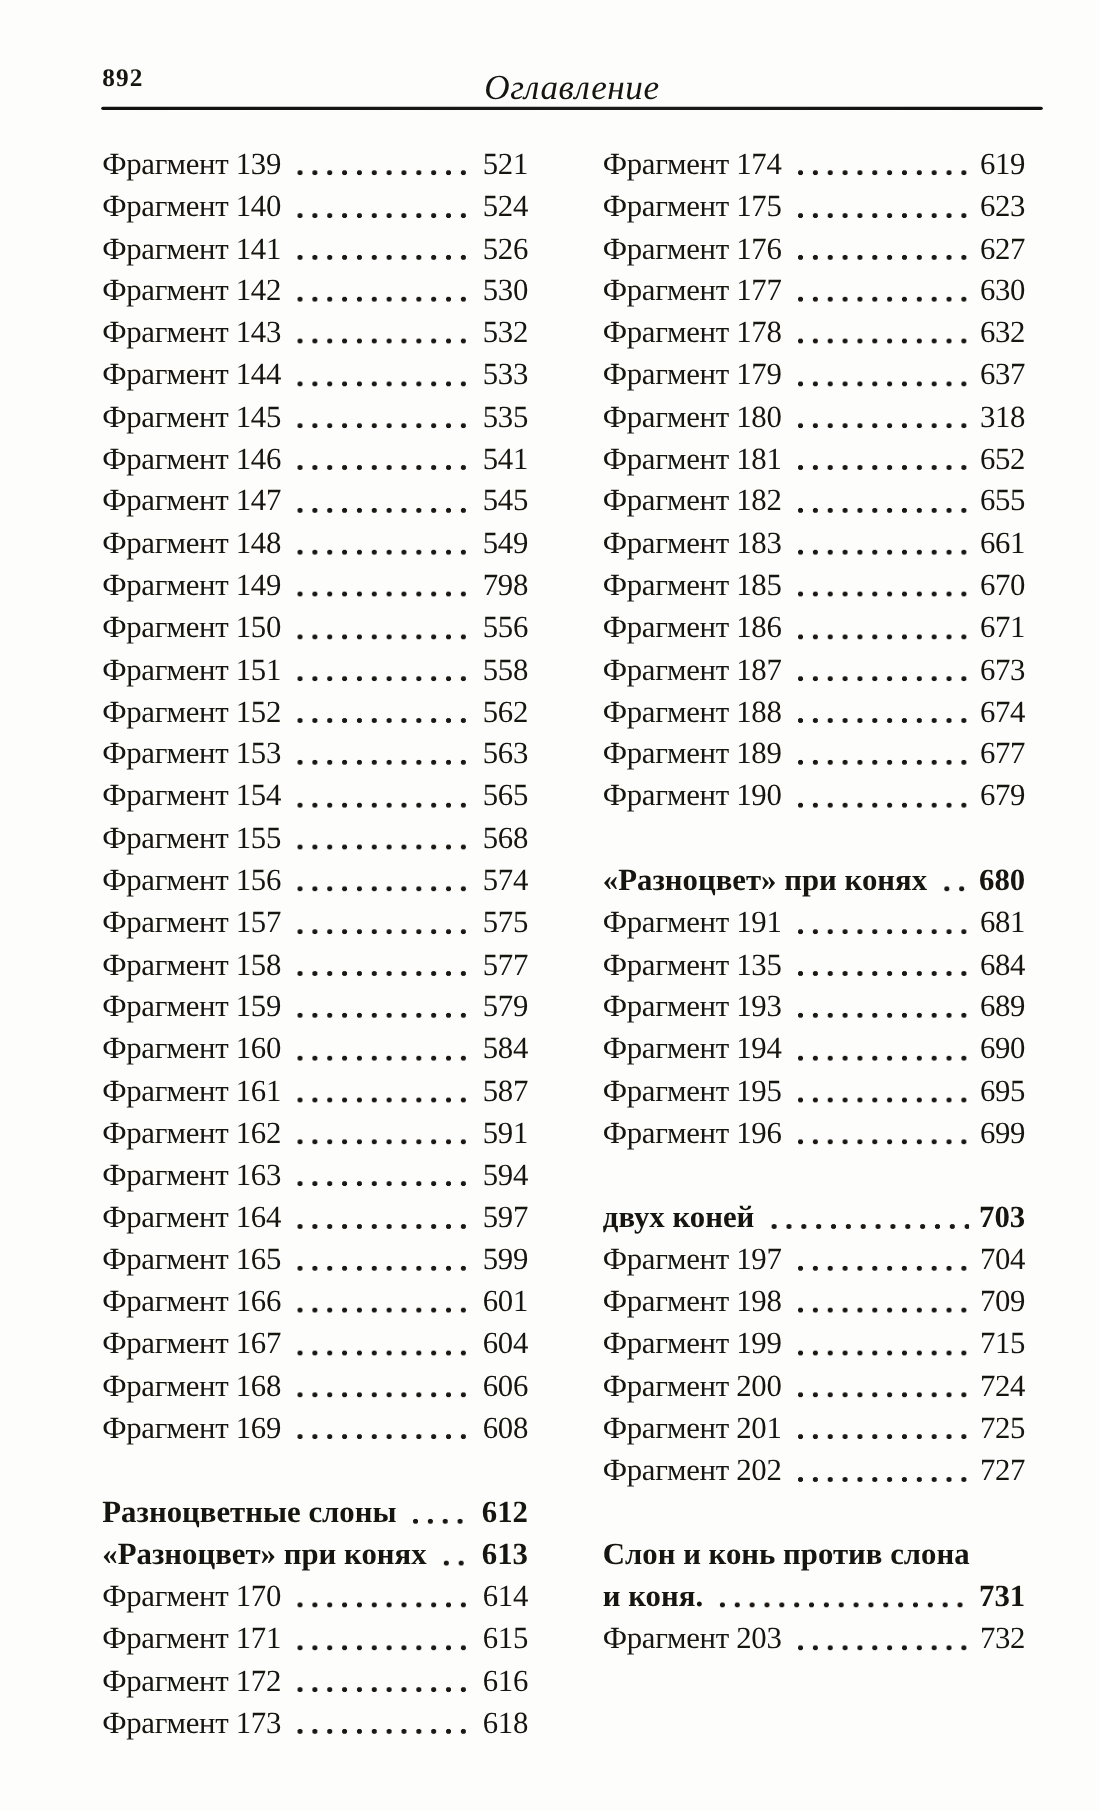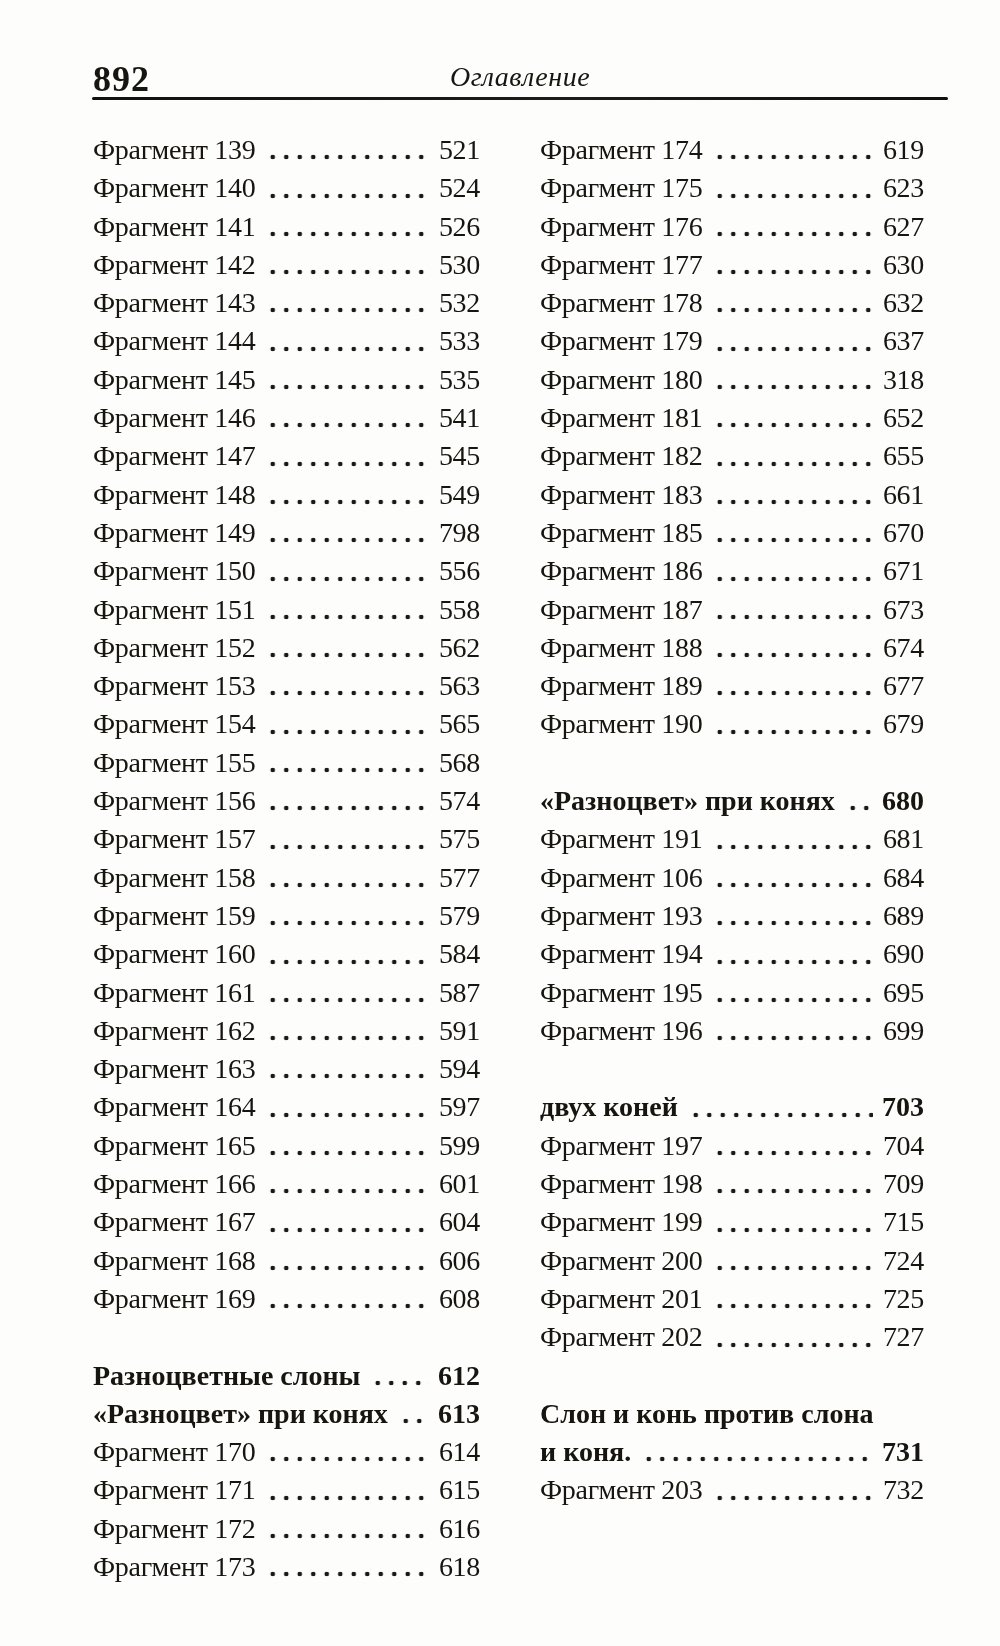--- a/index.html
+++ b/index.html
@@ -21,54 +21,54 @@
     position: absolute;
     left: 92px;
     right: 52px;
     top: 0;
     height: 100px;
   }
   .folio {
     position: absolute;
     left: 1px;
     top: 58px;
-    font-size: 36px;
+    font-size: 23px;
     font-weight: 700;
     letter-spacing: 1px;
   }
   .head-title {
     position: absolute;
     left: 0;
     right: 0;
     top: 61px;
     text-align: center;
     font-style: italic;
-    font-size: 28px;
+    font-size: 32px;
     letter-spacing: 0.5px;
   }
   .head-rule {
     position: absolute;
     left: 0;
     right: 0;
     top: 97px;
     height: 3px;
     background: linear-gradient(to right, #111 0%, #1c1c1c 55%, #101010 100%);
     border-radius: 2px;
   }
   
   .toc {
     position: absolute;
     left: 93px;
     top: 131px;
     display: flex;
-    gap: 60px;
+    gap: 48px;
   }
   .col { display: block; }
   .col-left  { width: 387px; }
-  .col-right { width: 384px; }
+  .col-right { width: 384px; margin-left: 20px; }
 
   .row {
     display: flex;
     height: 38.3px;
     white-space: nowrap;
   }
   .row .label,
   .row .pageno {
     line-height: 38.3px;
     font-size: 28px;
@@ -376,21 +376,21 @@
           <span class="label">«Разноцвет» при конях</span>
           <span class="leader"></span>
           <span class="pageno">680</span>
         </div>
         <div class="row entry">
           <span class="label">Фрагмент 191</span>
           <span class="leader"></span>
           <span class="pageno">681</span>
         </div>
         <div class="row entry">
-          <span class="label">Фрагмент 106</span>
+          <span class="label">Фрагмент 135</span>
           <span class="leader"></span>
           <span class="pageno">684</span>
         </div>
         <div class="row entry">
           <span class="label">Фрагмент 193</span>
           <span class="leader"></span>
           <span class="pageno">689</span>
         </div>
         <div class="row entry">
           <span class="label">Фрагмент 194</span>

